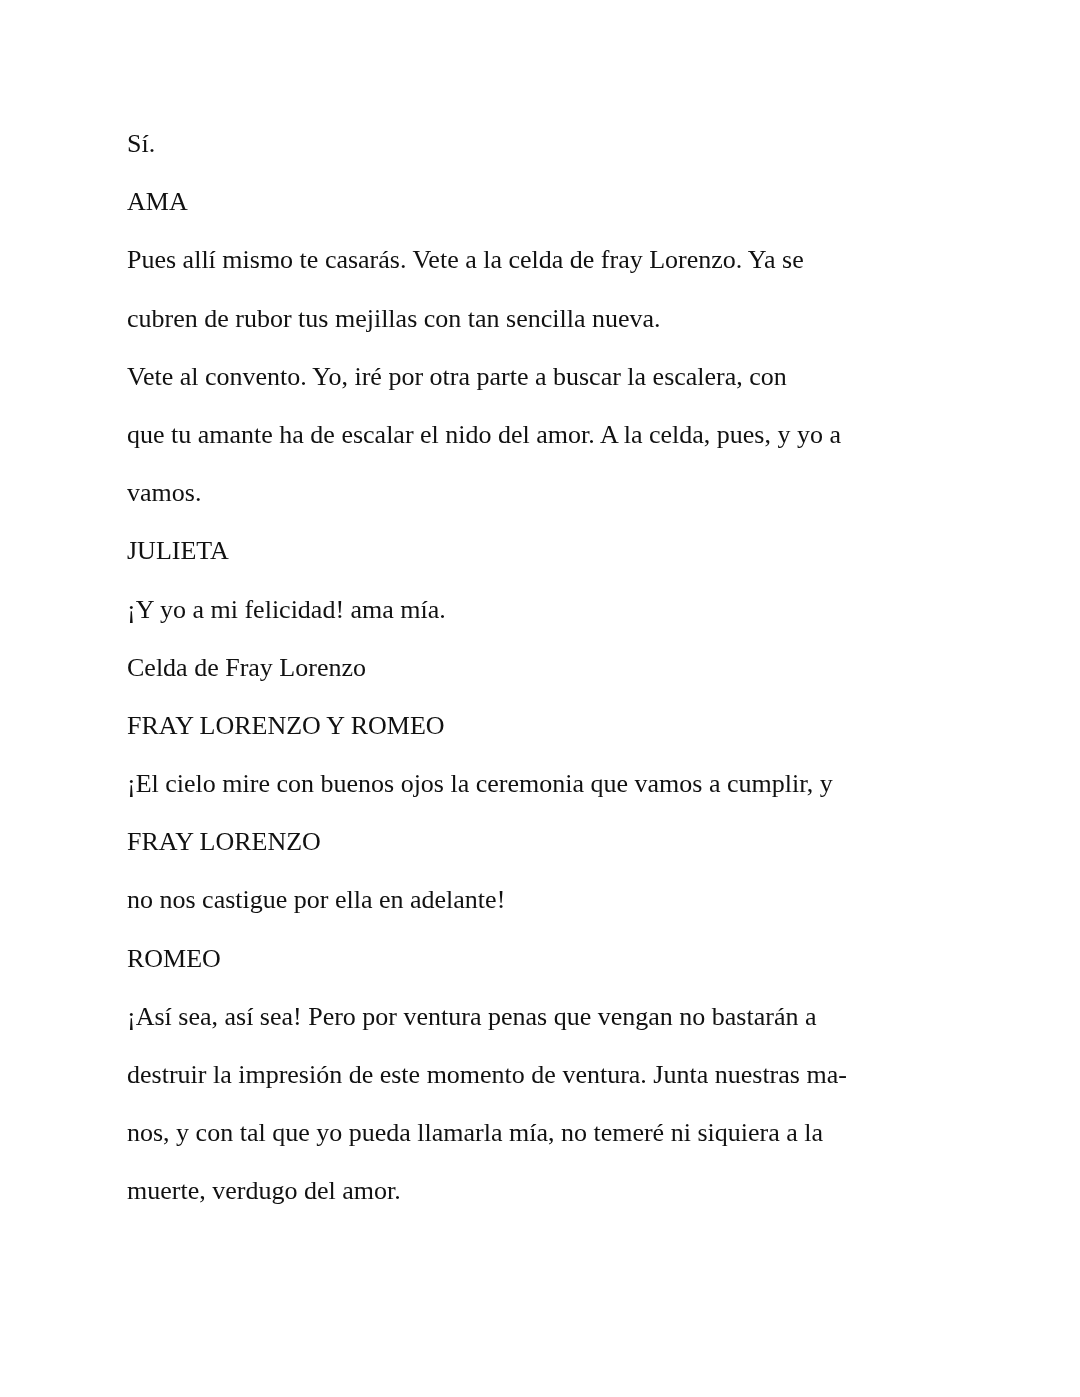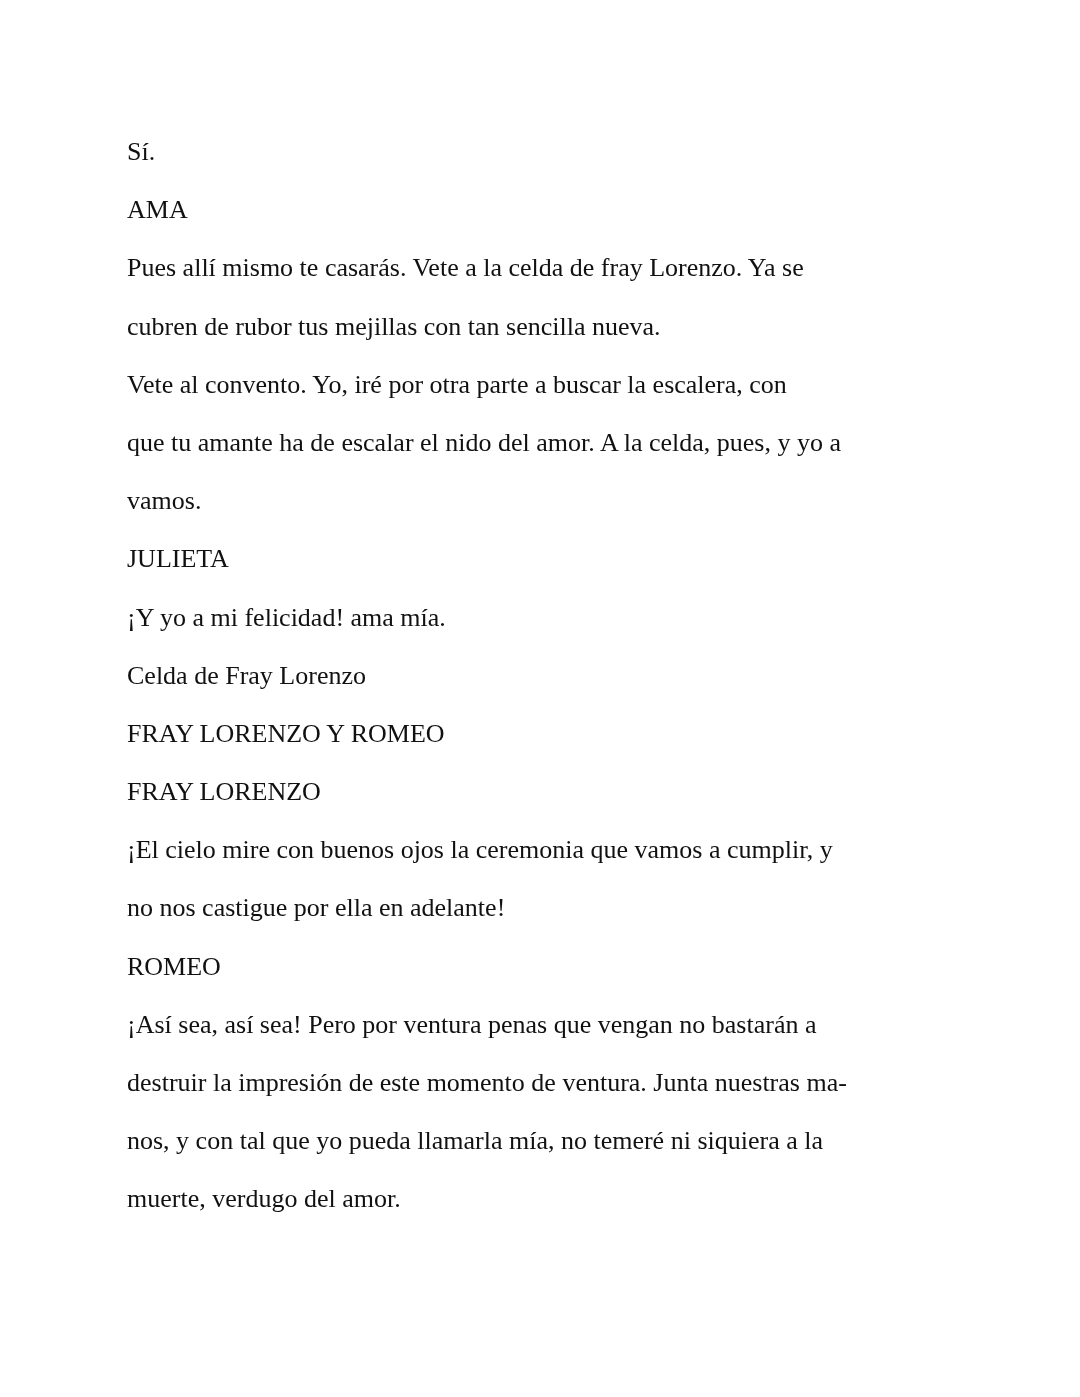--- a/index.html
+++ b/index.html
@@ -9,21 +9,21 @@
     }
     body {
       width: 1080px;
       height: 1397px;
       position: relative;
       overflow: hidden;
     }
     .page {
       position: absolute;
       left: 127px;
-      top: 132px;
+      top: 124px;
       width: 830px;
       font-family: "Liberation Serif", "DejaVu Serif", serif;
       font-size: 26px;
       color: #111111;
     }
     .line {
       height: 58.2px;
       line-height: 40px;
       white-space: nowrap;
       margin: 0;
@@ -37,21 +37,21 @@
   <p class="line">AMA</p>
   <p class="line">Pues allí mismo te casarás. Vete a la celda de fray Lorenzo. Ya se</p>
   <p class="line">cubren de rubor tus mejillas con tan sencilla nueva.</p>
   <p class="line">Vete al convento. Yo, iré por otra parte a buscar la escalera, con</p>
   <p class="line">que tu amante ha de escalar el nido del amor. A la celda, pues, y yo a</p>
   <p class="line">vamos.</p>
   <p class="line">JULIETA</p>
   <p class="line">¡Y yo a mi felicidad! ama mía.</p>
   <p class="line">Celda de Fray Lorenzo</p>
   <p class="line">FRAY LORENZO Y ROMEO</p>
+  <p class="line">¡El cielo mire con buenos ojos la ceremonia que vamos a cumplir, y</p>
   <p class="line">FRAY LORENZO</p>
-  <p class="line">¡El cielo mire con buenos ojos la ceremonia que vamos a cumplir, y</p>
   <p class="line">no nos castigue por ella en adelante!</p>
   <p class="line">ROMEO</p>
   <p class="line">¡Así sea, así sea! Pero por ventura penas que vengan no bastarán a</p>
   <p class="line">destruir la impresión de este momento de ventura. Junta nuestras ma-</p>
   <p class="line">nos, y con tal que yo pueda llamarla mía, no temeré ni siquiera a la</p>
   <p class="line">muerte, verdugo del amor.</p>
 </div>
 
 </body></html>

